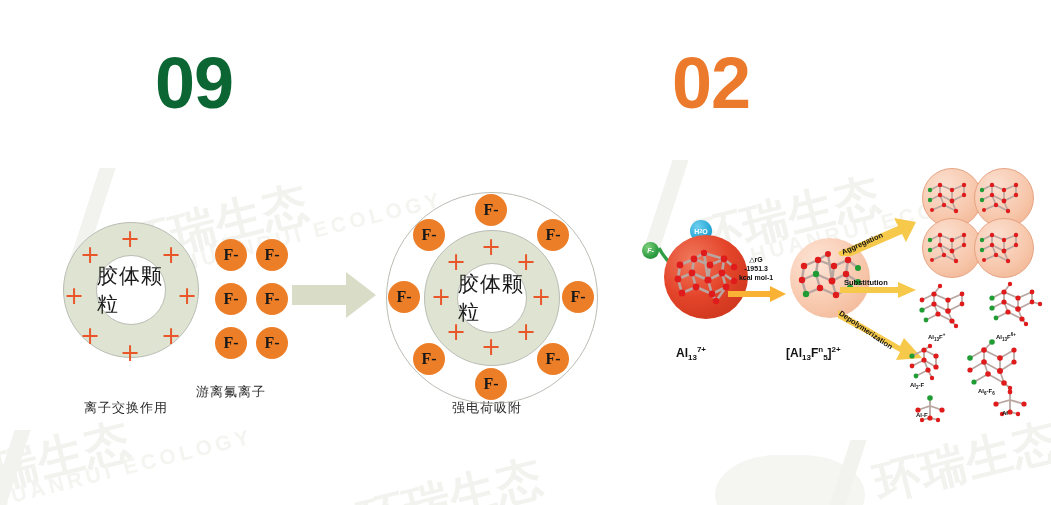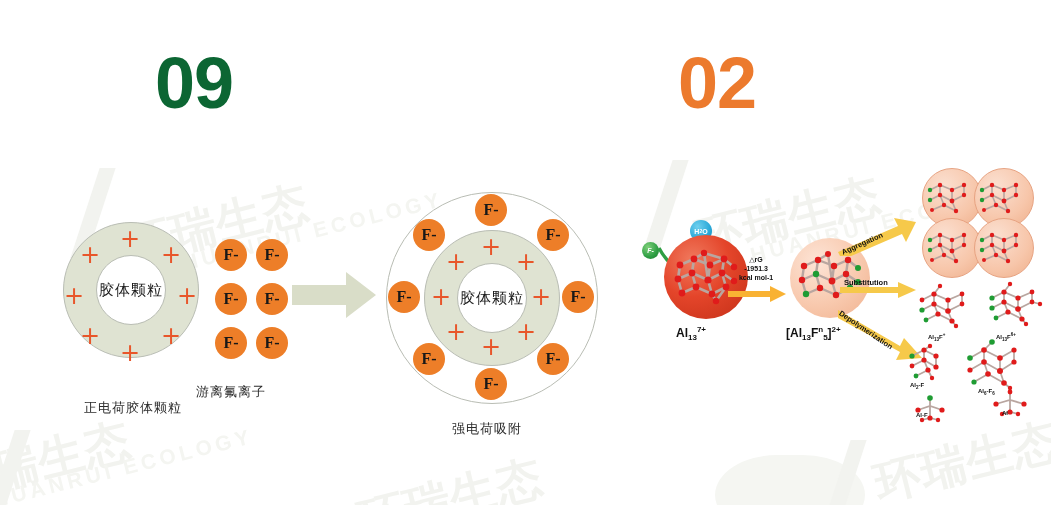--- a/index.html
+++ b/index.html
@@ -31,42 +31,42 @@
   .hdr .num{
     font-size:72px;font-weight:700;line-height:1;letter-spacing:-1px;
   }
   .hdr .chip{
     display:flex;align-items:center;justify-content:center;
     color:#ffffff;font-size:26px;font-weight:700;letter-spacing:3px;
   }
   #hdr-01{left:155px;top:47px;}
   #hdr-01 .num{color:#0c6633;}
   #hdr-01 .chip{background:#0c6633;width:176px;height:58px;margin-left:36px;}
-  #hdr-02{left:672px;top:47px;margin-left:6px;}
+  #hdr-02{left:672px;top:47px;}
   #hdr-02 .num{color:#ec7a2d;}
   #hdr-02 .chip{background:#ec7a2d;width:176px;height:58px;margin-left:34px;}
 
   
   .stage{position:absolute;z-index:2;}
 
   .ring-outer{
     position:absolute;border-radius:50%;
     border:1.4px solid #b9bdb4;background:transparent;
   }
   .ring-green{
     position:absolute;border-radius:50%;
     background:#dfe3d2;border:1.4px solid #b9bdb4;
   }
   .ring-hole{
     position:absolute;border-radius:50%;
     background:#ffffff;border:1.4px solid #b9bdb4;
     display:flex;align-items:center;justify-content:center;
   }
   .core-label{
-    font-size:15px;color:#1a1a1a;font-weight:400;letter-spacing:1px;
+    font-size:21px;color:#1a1a1a;font-weight:400;letter-spacing:1px;
     font-family:"Liberation Sans","DejaVu Sans",sans-serif;
   }
   .plus{
     position:absolute;color:#e8562a;font-size:24px;font-weight:500;
     line-height:1;transform:translate(-50%,-50%);
     font-family:"DejaVu Sans",sans-serif;
   }
   .fion{
     position:absolute;width:32px;height:32px;border-radius:50%;
     background:#ed7e28;color:#181818;
@@ -94,20 +94,21 @@
   .sph-peach{
     background:radial-gradient(circle at 34% 30%, #fde4d6 0%, #f8c9ae 55%, #f0b18e 100%);
   }
   .sph-peach2{
     background:radial-gradient(circle at 36% 30%, #fbe0d1 0%, #f7c6aa 60%, #eeae8a 100%);
     border:1px solid #e7a382;
   }
   .mol-label{
     position:absolute;font-size:12px;font-weight:700;color:#111;
     white-space:nowrap;
+    margin-top:20px;
   }
   .mol-label sub{font-size:8px;}
   .mol-label sup{font-size:8px;}
   .tiny-label{
     position:absolute;font-size:6px;font-weight:700;color:#111;
     white-space:nowrap;
   }
   .tiny-label sub{font-size:4.5px;}
   .tiny-label sup{font-size:4.5px;}
   .branch-label{
@@ -194,21 +195,21 @@
   <span class="plus" style="left:35px;top:33px;">+</span>
 
   <div class="fion free" style="left:160px;top:17px;">F-</div>
   <div class="fion free" style="left:201px;top:17px;">F-</div>
   <div class="fion free" style="left:160px;top:61px;">F-</div>
   <div class="fion free" style="left:201px;top:61px;">F-</div>
   <div class="fion free" style="left:160px;top:105px;">F-</div>
   <div class="fion free" style="left:201px;top:105px;">F-</div>
 </div>
 
-<span class="cap" style="left:84px;top:399px;">正电荷胶体颗粒</span>
+<span class="cap" style="left:84px;top:399px;">离子交换作用</span>
 <span class="cap" style="left:196px;top:383px;">游离氟离子</span>
 
 <svg class="big-arrow" style="left:292px;top:272px;" width="84" height="46" viewBox="0 0 84 46">
   <path d="M0 13 H54 V0 L84 23 L54 46 V33 H0 Z" fill="#d9ddc8"></path>
 </svg>
 
 <div class="stage" id="diagram-b" style="left:386px;top:192px;width:212px;height:212px;">
 
   <div class="ring-outer" style="left:0px;top:0px;width:210px;height:210px;"></div>
   <div class="ring-green" style="left:38px;top:38px;width:134px;height:134px;"></div>
@@ -228,21 +229,21 @@
   <div class="fion" style="left:105px;top:18px;">F-</div>
   <div class="fion" style="left:167px;top:43px;">F-</div>
   <div class="fion" style="left:192px;top:105px;">F-</div>
   <div class="fion" style="left:167px;top:167px;">F-</div>
   <div class="fion" style="left:105px;top:192px;">F-</div>
   <div class="fion" style="left:43px;top:167px;">F-</div>
   <div class="fion" style="left:18px;top:105px;">F-</div>
   <div class="fion" style="left:43px;top:43px;">F-</div>
 </div>
 
-<span class="cap" style="left:452px;top:420px;">强电荷吸附</span>
+<span class="cap" style="left:452px;top:399px;">强电荷吸附</span>
 
 <div class="stage" id="diagram-c" style="left:640px;top:160px;width:411px;height:260px;">
 
   <div class="fdot" style="left:2px;top:82px;">F-</div>
   <div class="h2o" style="left:50px;top:60px;">H<sub style="font-size:5px;">2</sub>O</div>
   <svg style="position:absolute;left:14px;top:72px;" width="70" height="50" viewBox="0 0 70 50">
     <path d="M5 16 C20 44 46 48 52 28" fill="none" stroke="#2f9e44" stroke-width="3.4"></path>
     <path d="M50 34 L53 22 L60 31 Z" fill="#2f9e44"></path>
   </svg>
 

